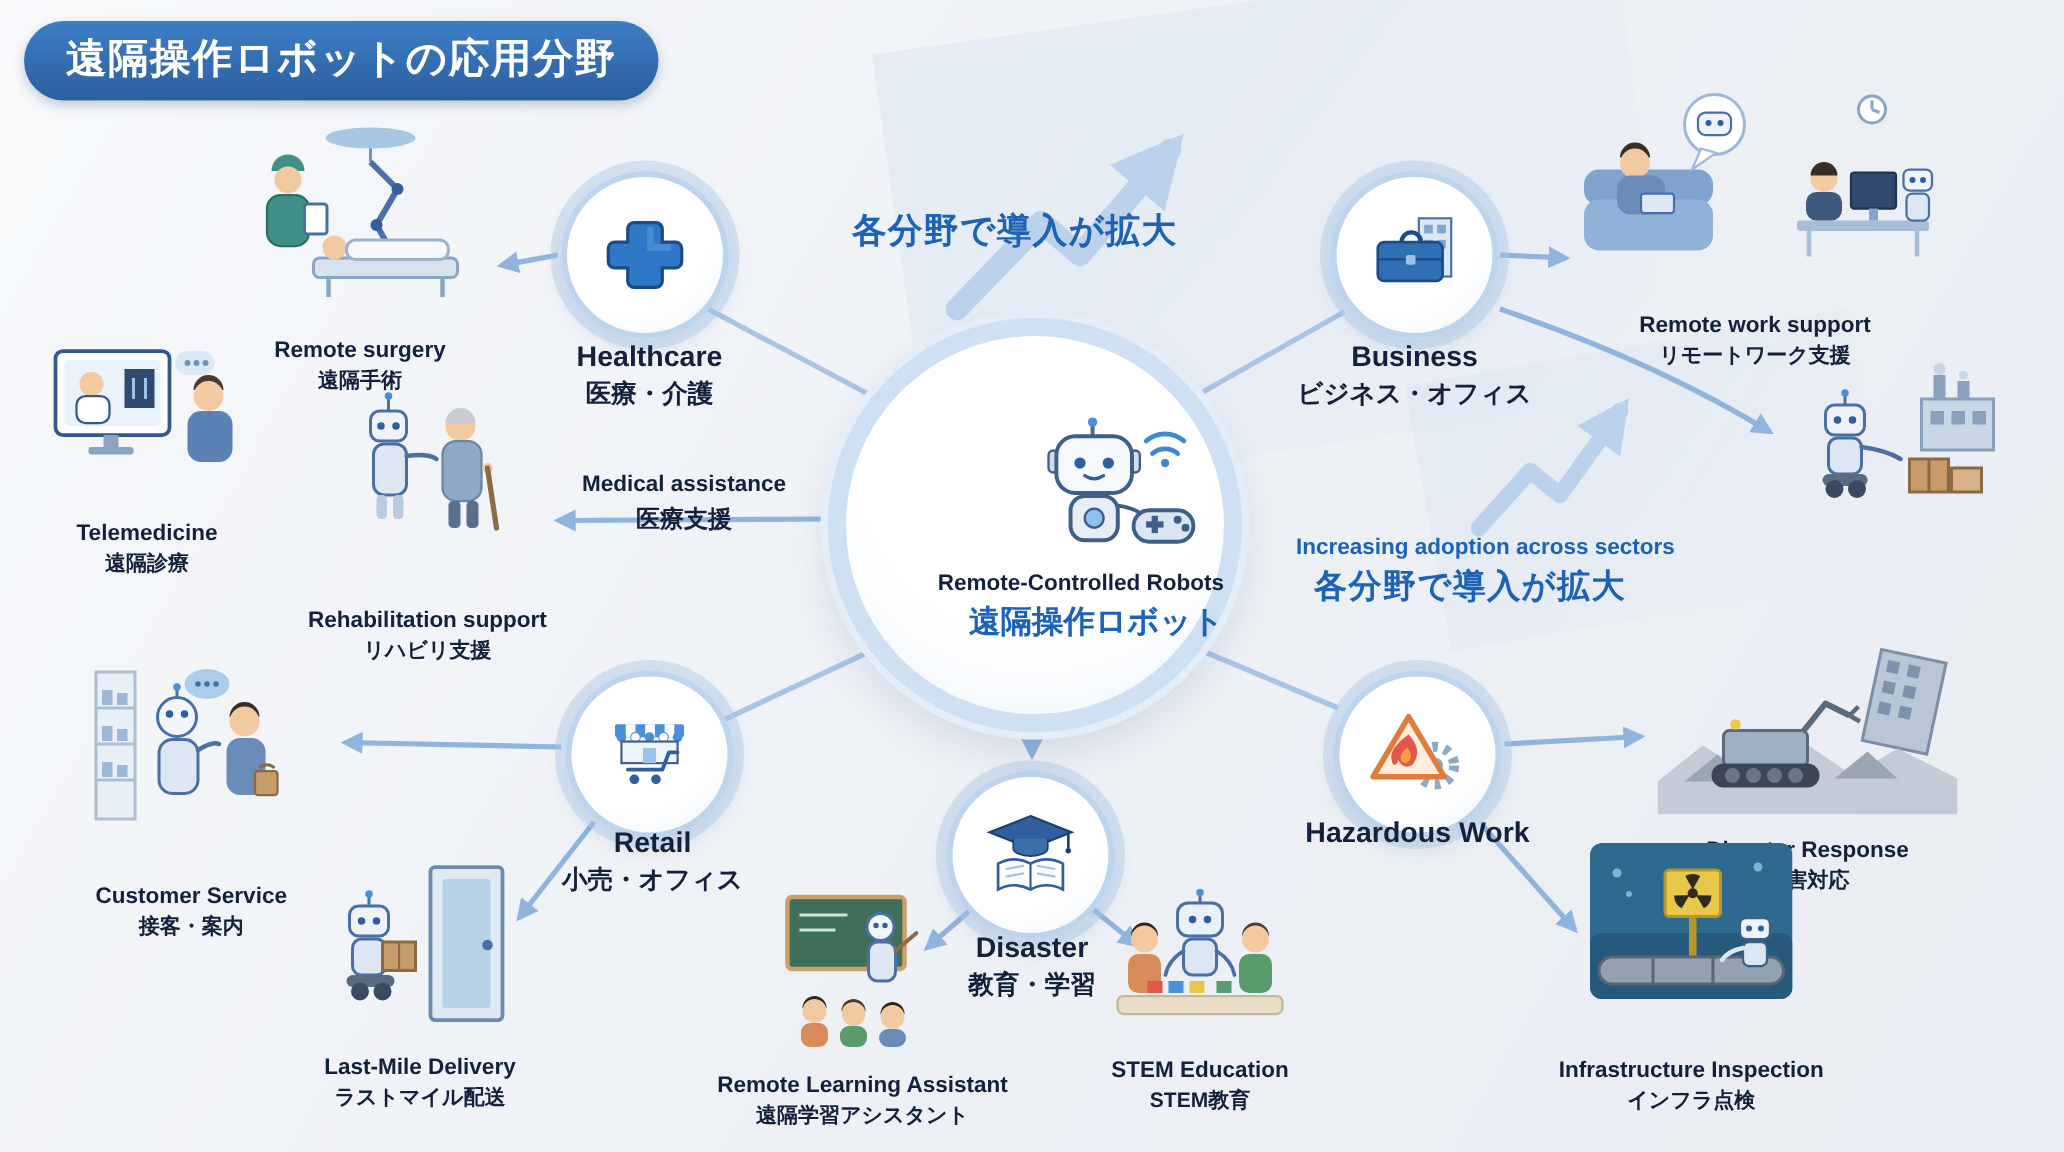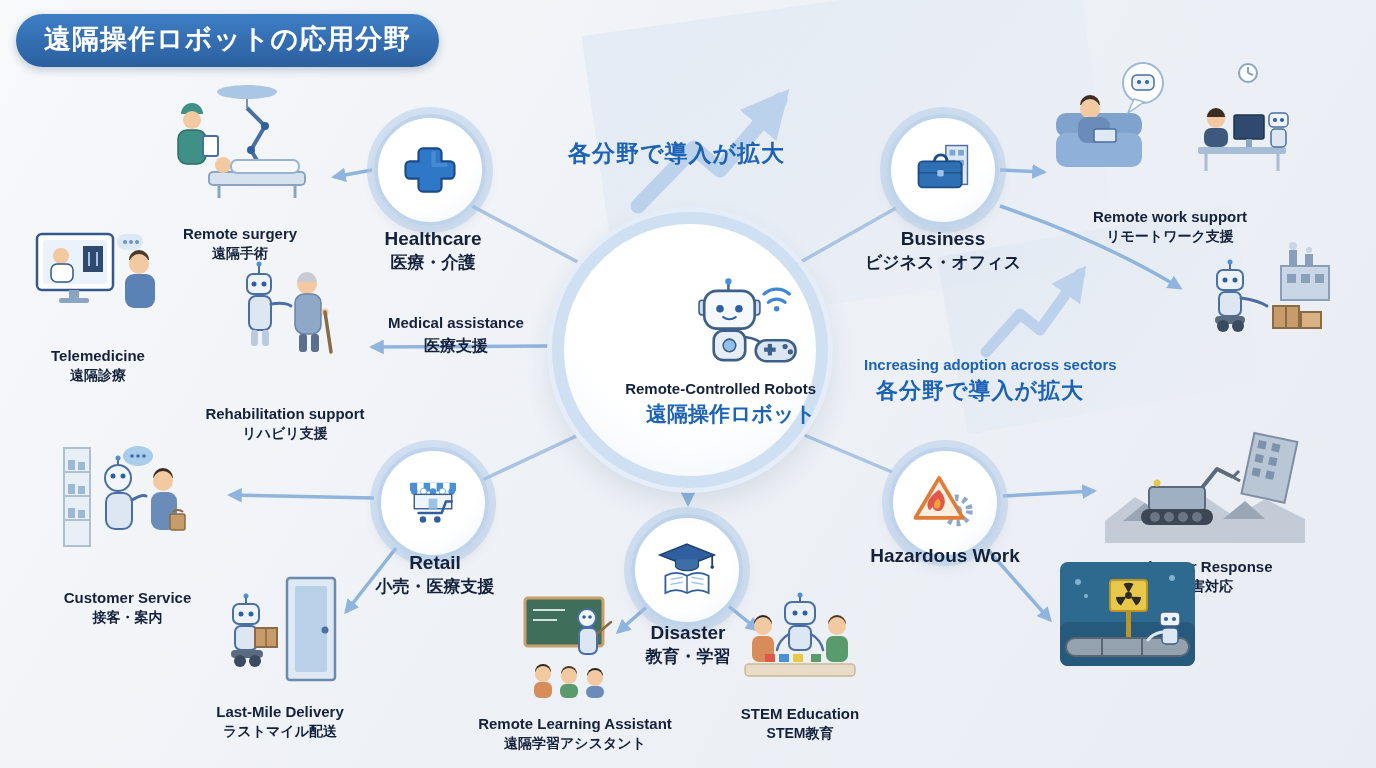--- a/index.html
+++ b/index.html
@@ -147,21 +147,21 @@
         <circle cx="76" cy="34" r="4.5" fill="#4a90d9"></circle>
       <rect x="24" y="38" width="52" height="20" fill="#eef4fb" stroke="#3d5f88" stroke-width="2"></rect>
       <rect x="44" y="44" width="12" height="14" fill="#9cc2e8"></rect>
       <polyline points="30,64 62,64 68,48 76,48" stroke="#2f5f9e" stroke-width="3.5" fill="none" stroke-linejoin="round" stroke-linecap="round"></polyline>
       <circle cx="36" cy="73" r="4.5" fill="#2f5f9e"></circle>
         <circle cx="56" cy="73" r="4.5" fill="#2f5f9e"></circle>
     </svg>
   </div>
   <div class="cat-label" style="left:335px;top:552px;width:200px;">
     <div class="cat-en">Retail</div>
-    <div class="cat-ja">小売・医療支援</div>
+    <div class="cat-ja">小売・オフィス</div>
   </div>
 
   <div class="node" style="left:631px;top:514px;">
     <svg width="72" height="72" viewBox="0 0 100 100">
       <polygon points="50,14 88,29 50,44 12,29" fill="#2f5f9e" stroke="#1b3f6e" stroke-width="2"></polygon>
       <path d="M 34 35 v 9 a 16 7 0 0 0 32 0 v -9" fill="#3d6ea8" stroke="#1b3f6e" stroke-width="1.5"></path>
       <line x1="85" y1="30" x2="85" y2="44" stroke="#1b3f6e" stroke-width="2.5"></line>
         <circle cx="85" cy="46" r="2.5" fill="#1b3f6e"></circle>
       <path d="M 20 58 Q 35 50 50 58 Q 65 50 80 58 V 82 Q 65 74 50 82 Q 35 74 20 82 Z" fill="#ffffff" stroke="#2f5f9e" stroke-width="2.5"></path>
       <line x1="50" y1="58" x2="50" y2="82" stroke="#2f5f9e" stroke-width="2"></line>
@@ -374,20 +374,24 @@
       <path d="M 68.5 31 L 63.5 22 A 10.5 10.5 0 0 1 73.5 22 Z" fill="#2e2a20" transform="rotate(240 68.5 33.5)"></path>
       <rect x="6" y="76" width="123" height="18" rx="9" fill="#94a1ae" stroke="#5a6673" stroke-width="2"></rect>
       <line x1="42" y1="76" x2="42" y2="94" stroke="#5a6673" stroke-width="2"></line>
       <line x1="82" y1="76" x2="82" y2="94" stroke="#5a6673" stroke-width="2"></line>
       <rect x="100" y="50" width="20" height="14" rx="4" fill="#eef3fa" stroke="#3d5f88" stroke-width="1.5"></rect>
       <circle cx="106" cy="57" r="2" fill="#2f5f9e"></circle>
         <circle cx="114" cy="57" r="2" fill="#2f5f9e"></circle>
       <rect x="102" y="66" width="16" height="16" rx="4" fill="#dde7f3" stroke="#3d5f88" stroke-width="1.5"></rect>
       <path d="M 102 70 Q 92 72 88 78" stroke="#dde7f3" stroke-width="3" fill="none" stroke-linecap="round"></path>
     </svg>
+    <div class="cap">
+      <div class="cap-en">Infrastructure Inspection</div>
+      <div class="cap-ja">インフラ点検</div>
+    </div>
   </div>
 
   <div class="fig" style="left:50px;top:438px;width:155px;">
     <svg width="135" height="136" viewBox="0 0 135 136">
       <rect x="4" y="10" width="26" height="98" fill="#e9eff6" stroke="#aebfd2" stroke-width="2"></rect>
       <line x1="4" y1="34" x2="30" y2="34" stroke="#aebfd2" stroke-width="2"></line>
       <line x1="4" y1="58" x2="30" y2="58" stroke="#aebfd2" stroke-width="2"></line>
       <line x1="4" y1="82" x2="30" y2="82" stroke="#aebfd2" stroke-width="2"></line>
       <rect x="8" y="22" width="7" height="10" fill="#9cb8d8"></rect>
         <rect x="18" y="24" width="7" height="8" fill="#9cb8d8"></rect>

